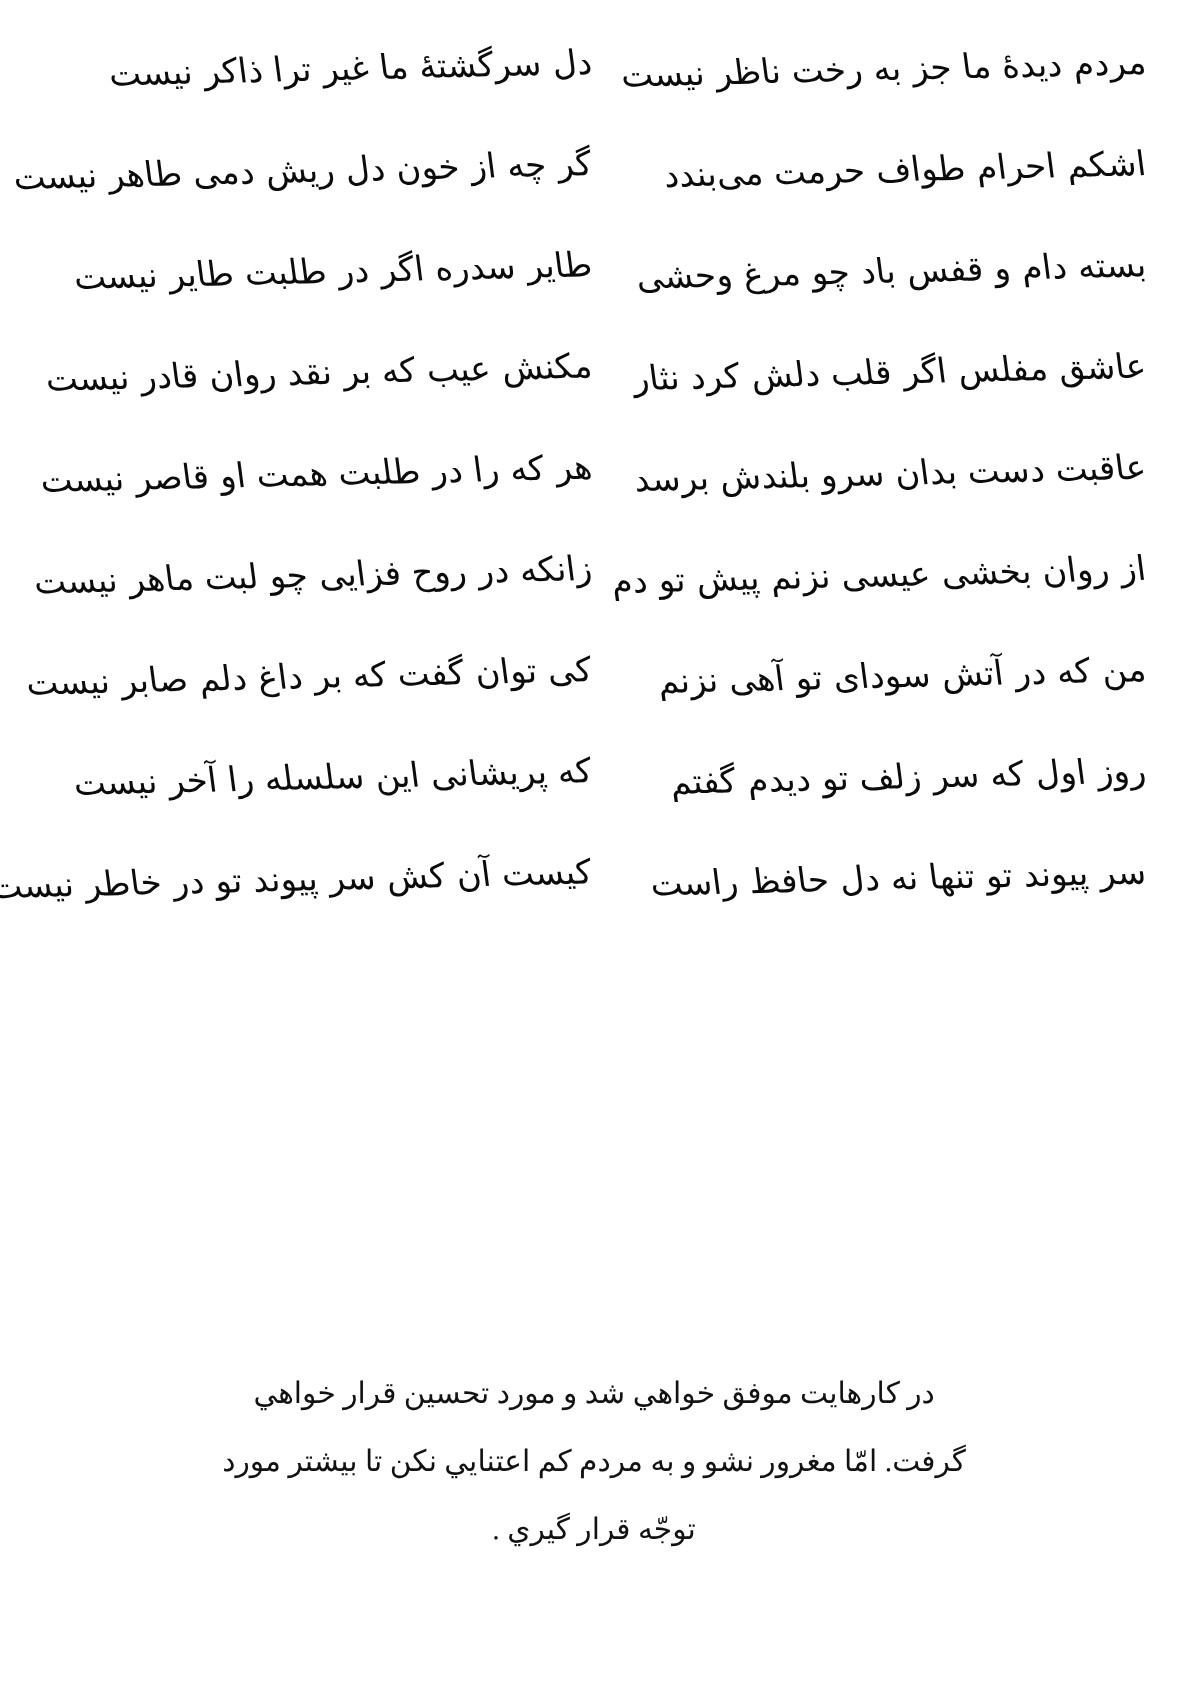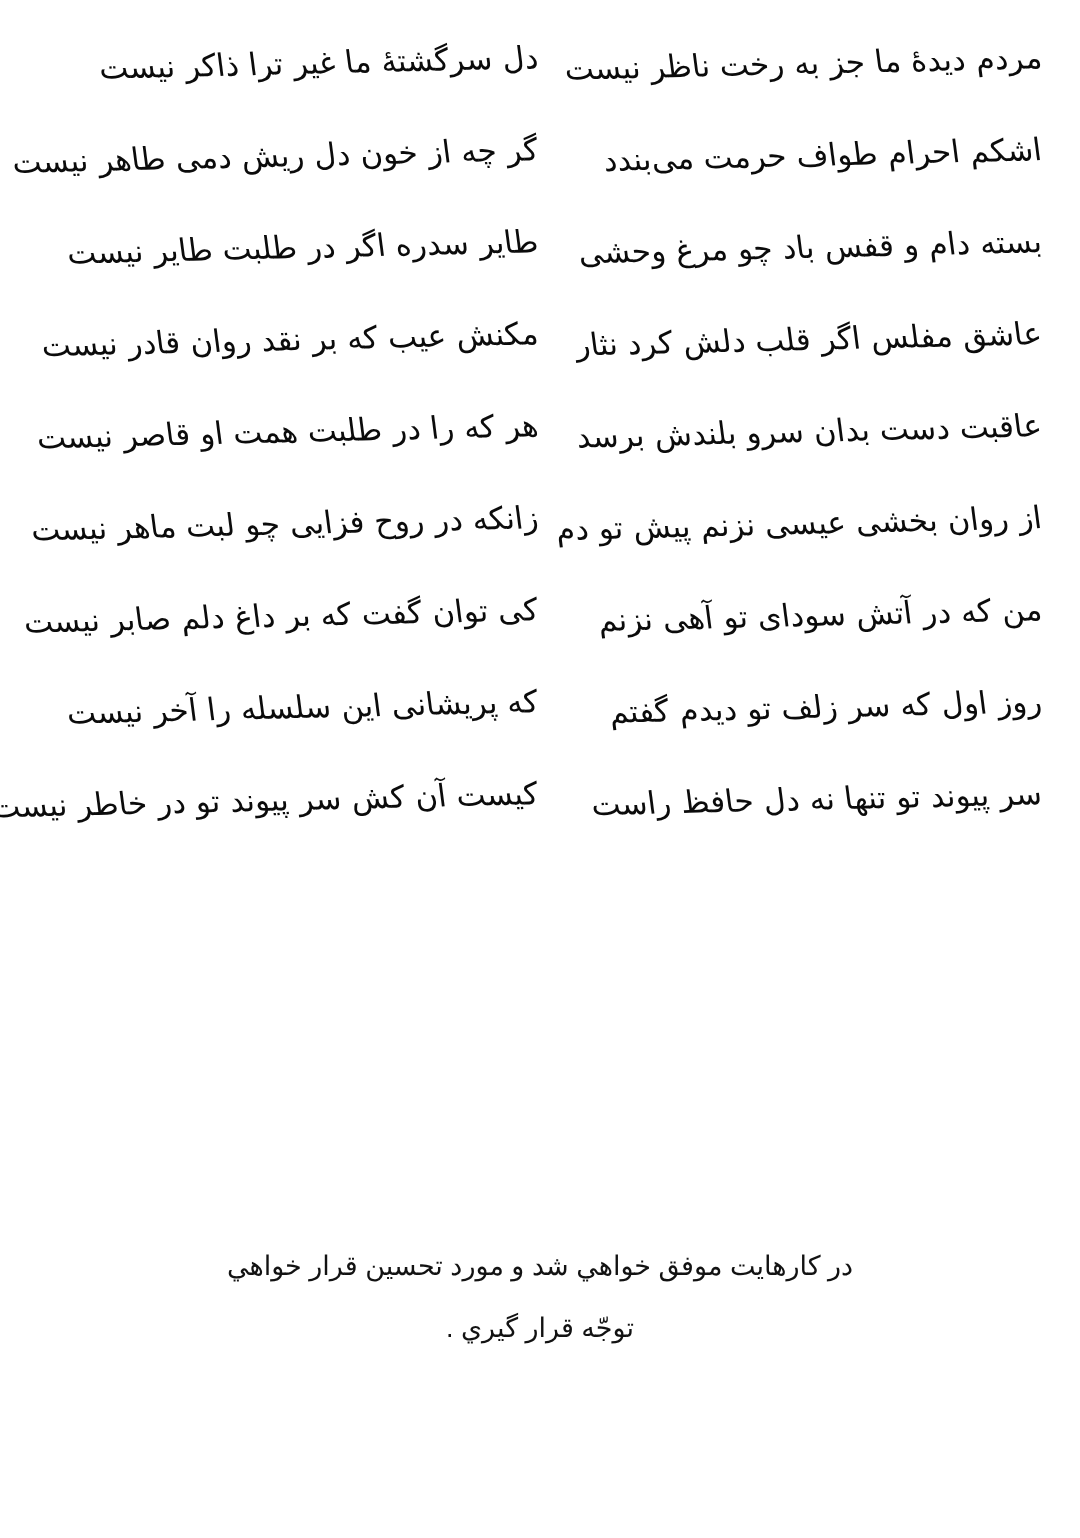--- a/index.html
+++ b/index.html
@@ -63,21 +63,21 @@
   .prose {
     position: absolute;
     left: 0;
     right: 0;
     top: 1235px;
     padding: 0 58px 0 58px;
     box-sizing: border-box;
     direction: rtl;
     text-align: justify;
     text-align-last: center;
-    font-family: Liberation Sans, sans-serif;
+    font-family: Liberation Serif, serif;
     font-size: 27px;
     line-height: 62px;
     color: #121212;
   }
   .prose p {
     margin: 0;
   }
   .prose .line2 {
     text-align: justify;
   }
@@ -132,14 +132,15 @@
 
   <div class="couplet">
     <div class="hemistich right">سر پیوند تو تنها نه دل حافظ راست</div>
     <div class="hemistich left">کیست آن کش سر پیوند تو در خاطر نیست</div>
   </div>
 
 </div>
 
 <div class="prose">
   <p class="line1">در کارهایت موفق خواهي شد و مورد تحسین قرار خواهي</p>
+  <p class="line2">گرفت. امّا مغرور نشو و به مردم کم اعتنایي نکن تا بیشتر مورد</p>
   <p class="line3">توجّه قرار گیري .</p>
 </div>
 
 </body></html>

